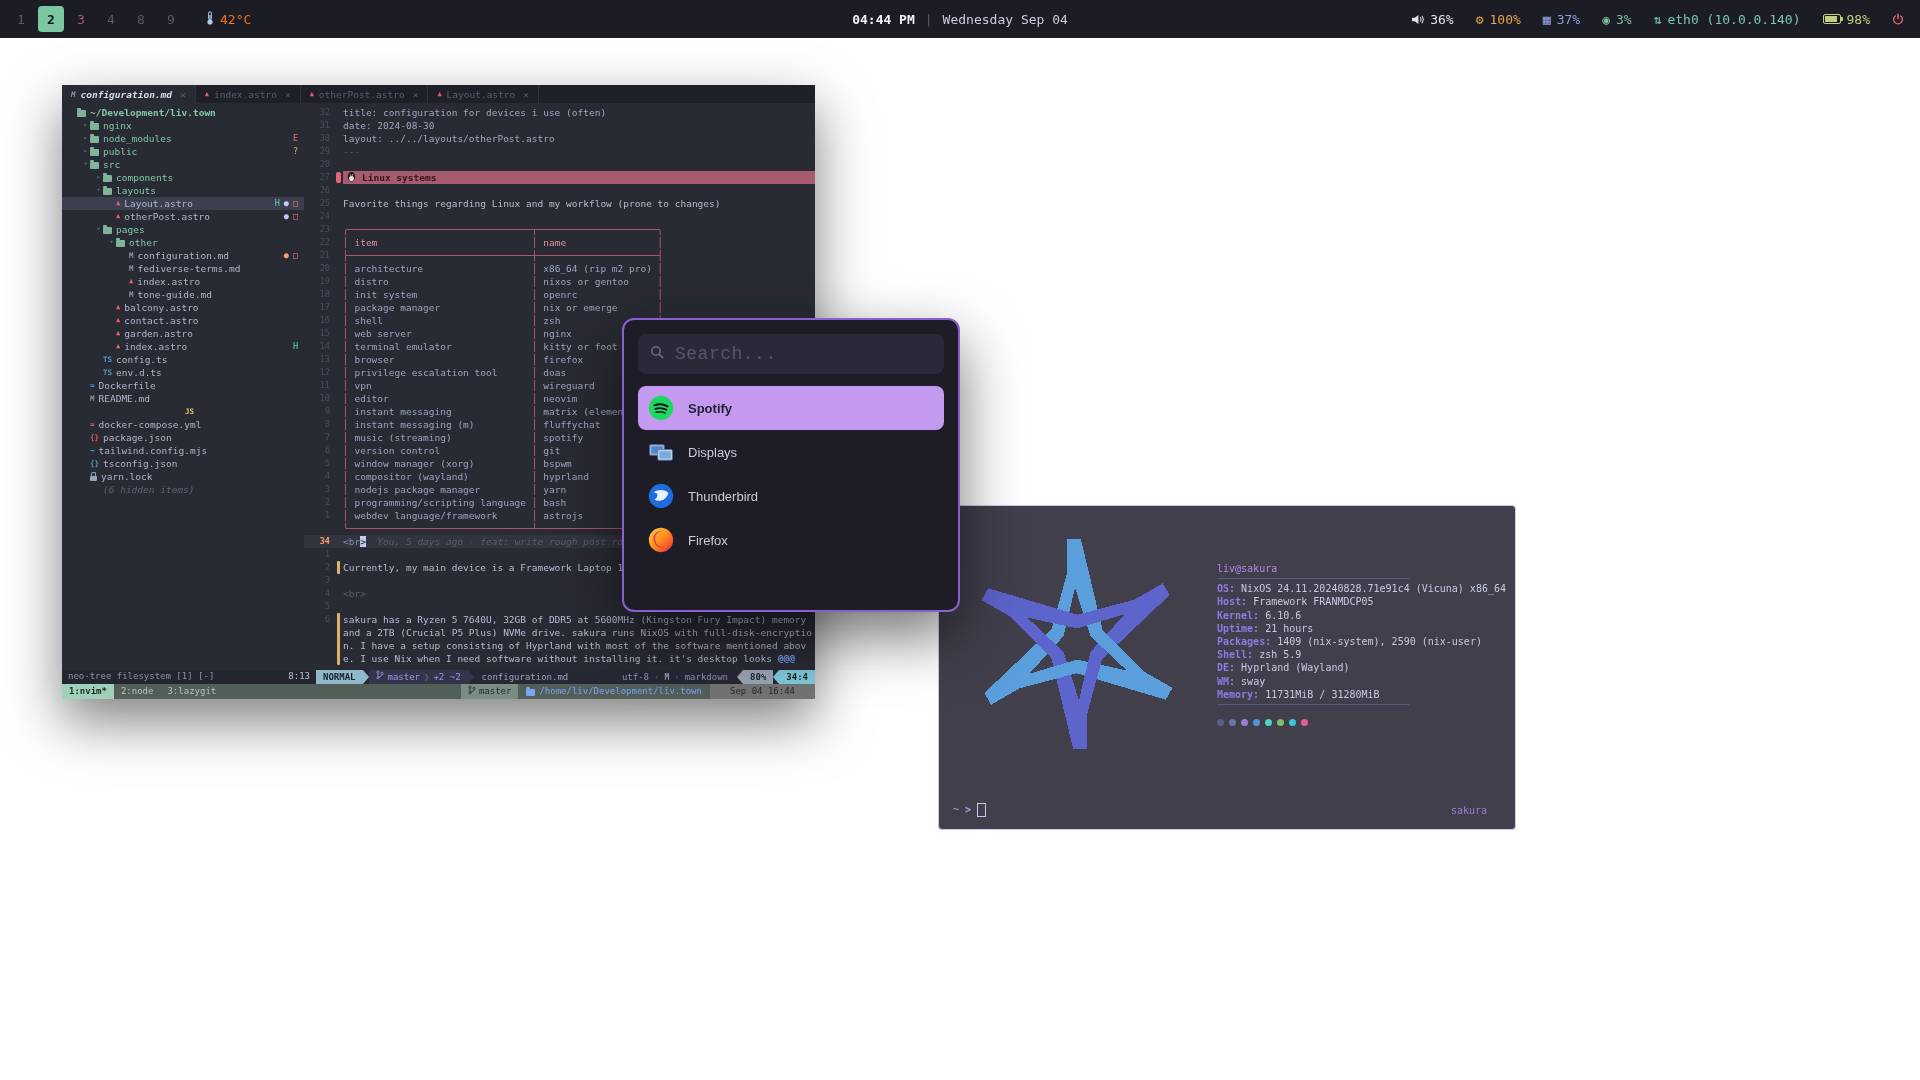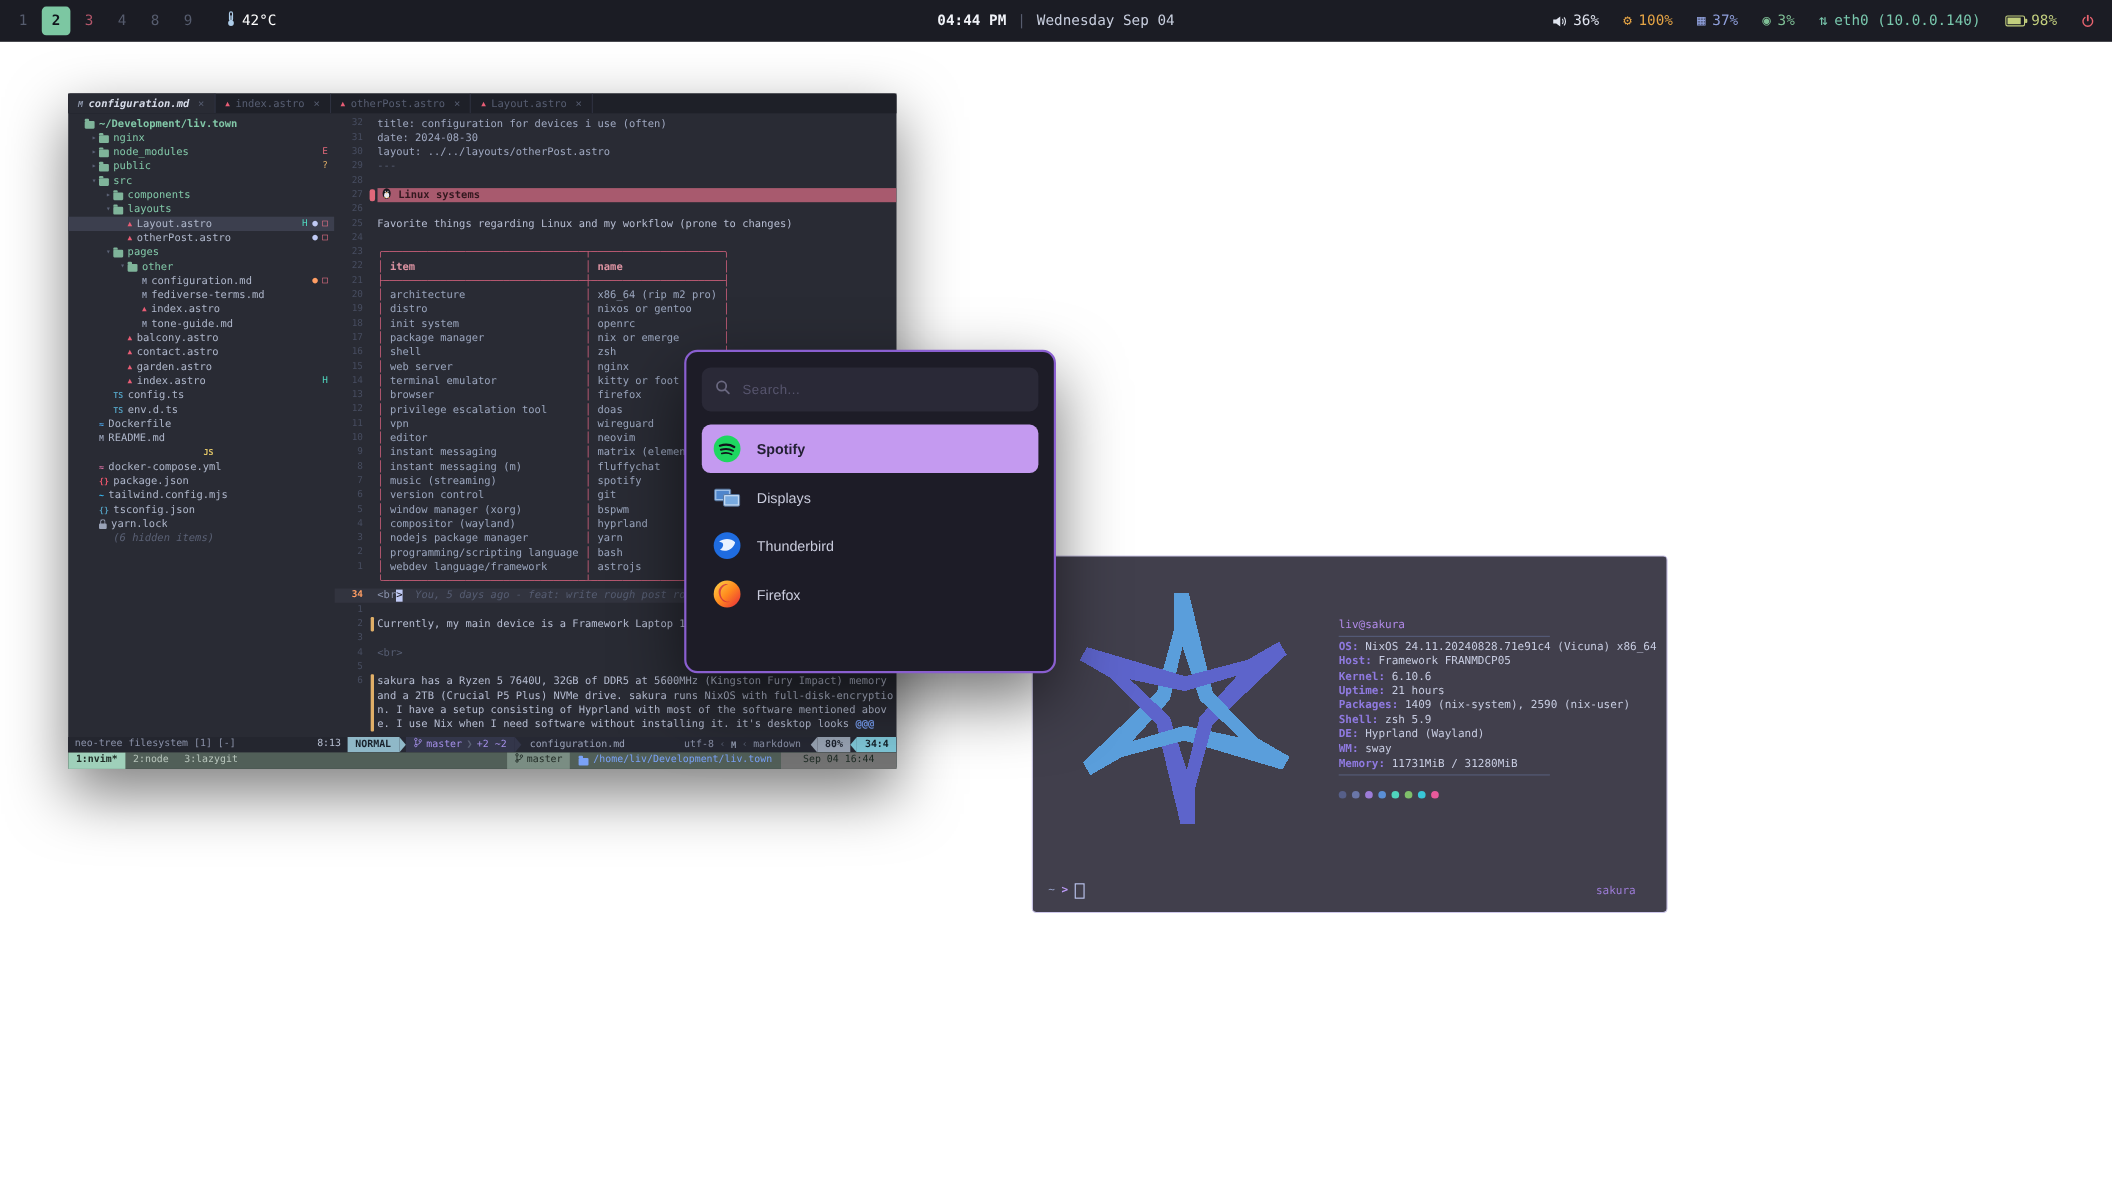--- a/index.html
+++ b/index.html
@@ -13,21 +13,21 @@
       linear-gradient(180deg,#a0a9a1 0%,#9ba69e 14%,#8c9990 30%,#70817六 45%,#70817a 46%,#4e6054 58%,#40503f 66%,#5e5a40 74%,#99622d 84%,#a96c2f 90%,#6f4418 100%);
   }
   
   .topbar{position:absolute;left:0;top:0;width:1920px;height:38px;background:rgba(15,16,24,.95);
     display:flex;align-items:center;color:#c8cede;font-size:13px;z-index:50;}
   .wswrap{display:flex;align-items:center;padding-left:6px;}
   .ws{min-width:26px;height:26px;display:flex;align-items:center;justify-content:center;margin:0 2px;
     border-radius:4px;color:#565c6e;font-size:13px;cursor:default;}
   .ws.active{background:#7cc7a2;color:#10141c;font-weight:bold;}
   .ws.urgent{color:#b3566a;}
-  .temp{display:flex;align-items:center;gap:6px;margin-left:20px;color:#ffffff;justify-content:space-between;}
+  .temp{display:flex;align-items:center;gap:6px;margin-left:20px;color:#f97316;justify-content:space-between;}
   .clock{position:absolute;left:50%;transform:translateX(-50%);display:flex;gap:10px;align-items:center;}
   .clock .time{font-weight:bold;color:#f0f2f8;}
   .clock .sep{color:#565c6e;}
   .modules{margin-left:auto;display:flex;gap:22px;align-items:center;margin-right:16px;}
   .module{display:flex;gap:6px;align-items:center;}
   .module .glyph{font-size:13px;line-height:1;}
   .module .svgwrap{display:flex;align-items:center;}
   .batt{width:16px;height:8px;border:1px solid currentColor;border-radius:2px;position:relative;display:inline-block;}
   .batt::before{content:"";position:absolute;left:1px;top:1px;bottom:1px;right:3px;background:currentColor;}
   .batt::after{content:"";position:absolute;right:-3px;top:2px;width:2px;height:4px;background:currentColor;border-radius:0 1px 1px 0;}
@@ -67,21 +67,21 @@
   .sign{width:8px;flex:none;position:relative;}
   .sign-h1{position:absolute;left:1px;top:1px;width:5px;height:11px;border-radius:2px;background:#e0687a;}
   .sign-git{position:absolute;left:2px;top:0;bottom:0;width:2.5px;background:#e0af68;border-radius:1px;}
   .bcontent{flex:1;white-space:pre;min-width:0;overflow:hidden;}
   .fm{color:#9fa8c0;}
   .dimtxt{color:#565d72;}
   .ptxt{color:#b6bdd2;}
   .h1bar{background:#a85a6e;color:#33181f;display:flex;align-items:center;gap:5px;padding-left:3px;
     font-weight:bold;margin-right:2px;height:13px;}
   .tb{color:#cc5f7a;}
-  .thead{color:#dc93a2;font-weight:bold;}
+  .thead{color:#dc93a2;font-weight:normal;}
   .tcell{color:#9aa5bd;}
   .blame{color:#565d72;font-style:italic;}
   .cur{background:#c0caf5;color:#16161e;}
   .tagtxt{color:#8a93ad;}
   .para{white-space:pre-wrap;word-break:break-all;}
   .atat{color:#7aa2f7;font-weight:bold;}
   
   .statusline{height:14px;background:#262833;display:flex;align-items:stretch;font-size:9px;color:#8a91a8;flex:none;overflow:hidden;}
   .st-neotree{width:242px;flex:none;display:flex;justify-content:space-between;padding:0 6px;background:#24262f;}
   .st-clock{color:#b9c1d4;}
@@ -107,21 +107,21 @@
   .tmux-right{margin-left:auto;display:flex;align-items:center;height:100%;}
   .tmux-branch{display:flex;align-items:center;gap:3px;background:#7a8d83;color:#20 2a24;color:#202a24;padding:0 7px;height:100%;}
   .tmux-path{display:flex;align-items:center;gap:4px;color:#7aa2f7;padding:0 8px;}
   .tmux-time{background:#737373;color:#1c2a23;padding:0 20px;font-weight:normal;height:100%;display:flex;align-items:center;}
 
   
   .launcher{position:absolute;left:622px;top:318px;width:338px;height:294px;background:#1d1c27;
     border:2px solid #8a5fd0;border-radius:12px;box-shadow:0 24px 60px rgba(0,0,0,.55);
     padding:14px;box-sizing:border-box;z-index:30;font-family:"Liberation Sans",sans-serif;overflow:hidden;}
   .search{height:40px;background:#2a2937;border-radius:8px;display:flex;align-items:center;gap:9px;padding:0 12px;margin-bottom:12px;}
-  .search input{flex:1;background:transparent;border:none;outline:none;color:#bfc3d8;font-size:12px;font-family:Liberation Sans, sans-serif;}
+  .search input{flex:1;background:transparent;border:none;outline:none;color:#bfc3d8;font-size:18px;font-family:Liberation Mono, monospace;}
   .search input::placeholder{color:#57556e;letter-spacing:.5px;}
   .apps{display:flex;flex-direction:column;}
   .app{height:44px;display:flex;align-items:center;gap:14px;padding:0 10px;border-radius:8px;color:#c9cbdc;font-size:13px;flex:none;}
   .app.selected{background:#c49af0;color:#221f33;font-weight:bold;}
   .aicon{width:26px;height:26px;flex:none;display:flex;}
 
   
   .fetch{position:absolute;left:938px;top:505px;width:578px;height:325px;background:rgba(34,32,46,.86);
     border:1px solid #cdc7ea;border-radius:4px;box-sizing:border-box;z-index:20;
     font-size:10px;line-height:13.2px;color:#c6cbe0;}

